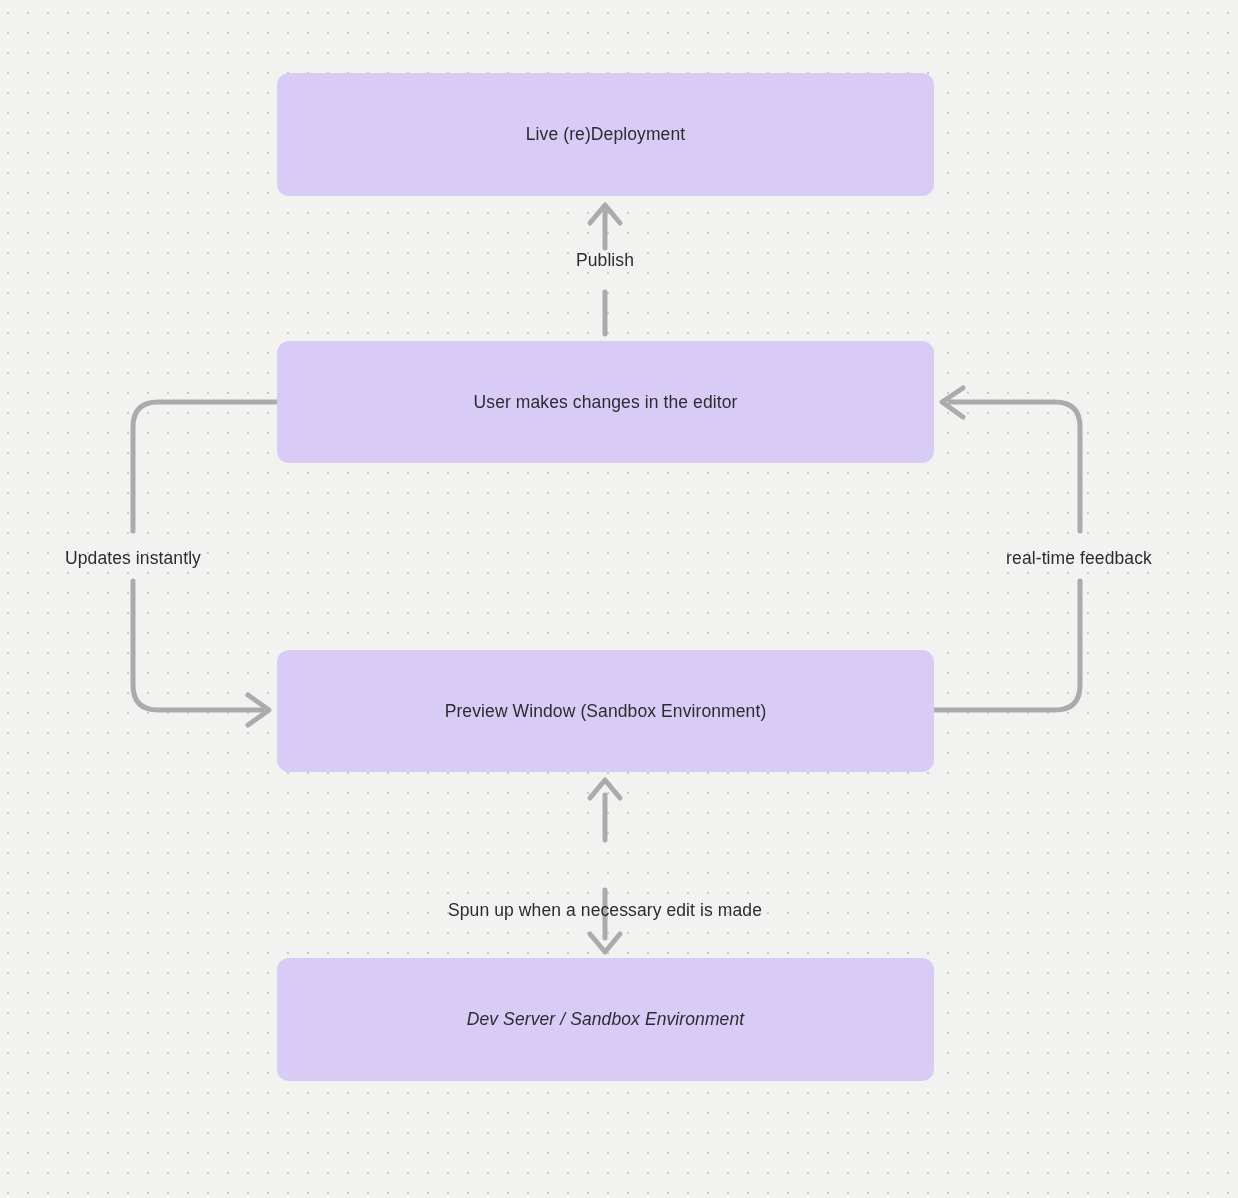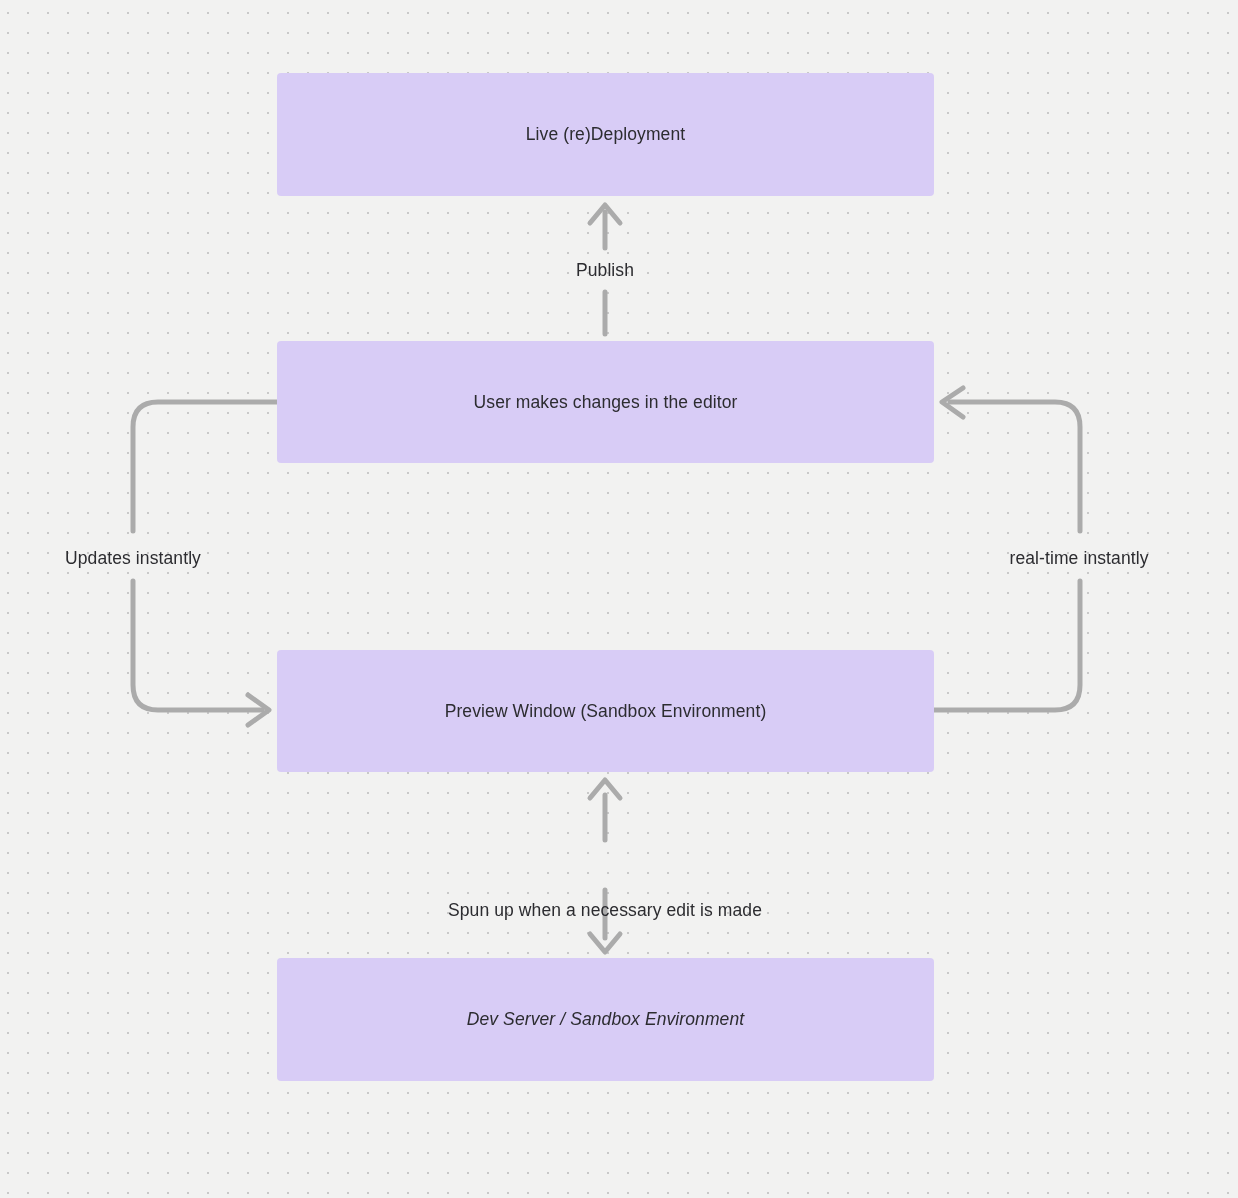--- a/index.html
+++ b/index.html
@@ -12,21 +12,21 @@
     background-size: 20px 20px;
     background-position: -2px 3px;
     font-family: "Liberation Sans", sans-serif;
     overflow: hidden;
   }
   .node {
     position: absolute;
     left: 277px;
     width: 657px;
     background: var(--node-fill, #d8ccf6);
-    border-radius: 4px;
+    border-radius: 12px;
     display: flex;
     align-items: center;
     justify-content: center;
   }
   .node-label {
     color: var(--node-text, #2c2c30);
     font-size: 17.5px;
     letter-spacing: 0.1px;
   }
   #node-live    { top: 73px;  height: 123px; }
@@ -48,21 +48,21 @@
     stroke-linejoin: round;
   }
   .edge-label {
     position: absolute;
     transform: translate(-50%, -50%);
     font-size: 17.5px;
     color: var(--label-text, #2c2c30);
     white-space: nowrap;
     letter-spacing: 0.1px;
   }
-  #label-publish  { left: 605px;  top: 270px; }
+  #label-publish  { left: 605px;  top: 260px; }
   #label-updates  { left: 133px;  top: 558px; }
   #label-feedback { left: 1079px; top: 558px; }
   #label-spun     { left: 605px;  top: 866px; margin-top: 44px; }
 </style>
 </head>
 <body>
 
 <div class="canvas">
 
   <svg class="arrows" viewBox="0 0 1238 1198">
@@ -104,16 +104,16 @@
   <div class="node" id="node-preview">
     <span class="node-label">Preview Window (Sandbox Environment)</span>
   </div>
 
   <div class="node" id="node-dev">
     <span class="node-label">Dev Server / Sandbox Environment</span>
   </div>
 
   <div class="edge-label" id="label-publish">Publish</div>
   <div class="edge-label" id="label-updates">Updates instantly</div>
-  <div class="edge-label" id="label-feedback">real-time instantly</div>
+  <div class="edge-label" id="label-feedback">real-time feedback</div>
   <div class="edge-label" id="label-spun">Spun up when a necessary edit is made</div>
 
 </div>
 
 </body></html>

